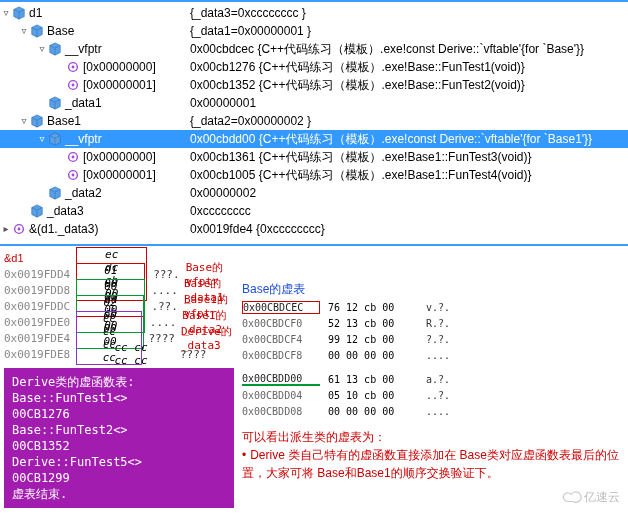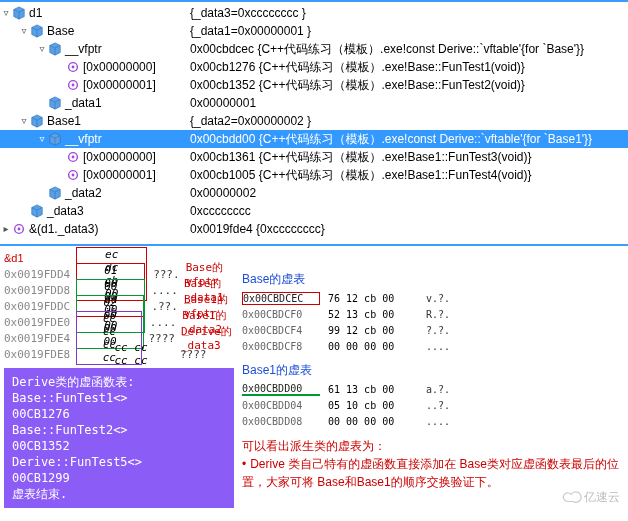--- a/index.html
+++ b/index.html
@@ -20,21 +20,21 @@
   .addr-label { color: #c00; font-size: 11px; margin-bottom: 2px; }
   .memdump { font-family: Consolas, monospace; font-size: 11px; }
   .memrow { display: flex; align-items: center; height: 16px; gap: 6px; }
   .memaddr { color: #888; width: 78px; }
   .membytes { width: 86px; text-align: center; padding: 0 18px; font-style: italic; }
   .b-red { border: 1px solid #cc0000; }
   .b-green { border: 1px solid #009933; }
   .b-purple { border: 1px solid #8833cc; }
   .memasc { color: #333; width: 36px; }
   .memnote { color: #c00; font-size: 11px; }
-  .console { background: #8b5cf6; color: #fff; font-family: Consolas, SimSun, monospace; font-size: 12px; padding: 6px 8px; margin-top: 6px; line-height: 16px; }
+  .console { background: #a21caf; color: #fff; font-family: Consolas, SimSun, monospace; font-size: 12px; padding: 6px 8px; margin-top: 6px; line-height: 16px; }
   .vt-title { color: #1d4ed8; font-size: 12px; margin: 2px 0; }
   .vt-dump { font-family: Consolas, monospace; font-size: 10px; margin-bottom: 8px; }
   .vt-row { display: flex; gap: 8px; height: 16px; align-items: center; }
   .vt-addr { width: 78px; color: #666; }
   .vt-addr.hl-red { border: 1px solid #cc0000; color: #222; }
   .vt-addr.hl-green { border-bottom: 2px solid #009933; color: #222; }
   .vt-bytes { width: 90px; }
   .vt-asc { color: #333; }
   .notes { color: #c00; font-size: 12px; margin-top: 8px; line-height: 18px; padding-right: 4px; }
   .bullet { color: #c00; margin-right: 4px; }
@@ -301,21 +301,20 @@
             <span class="vt-addr ">0x00CBDCF4</span>
             <span class="vt-bytes">99 12 cb 00</span>
             <span class="vt-asc">?.?.</span>
           </div>
           <div class="vt-row">
             <span class="vt-addr ">0x00CBDCF8</span>
             <span class="vt-bytes">00 00 00 00</span>
             <span class="vt-asc">....</span>
           </div>
         </div>
-    <div class="vt-title">Base1的虚表</div>
     <div class="vt-dump" id="vt2">
           <div class="vt-row">
             <span class="vt-addr hl-green">0x00CBDD00</span>
             <span class="vt-bytes">61 13 cb 00</span>
             <span class="vt-asc">a.?.</span>
           </div>
           <div class="vt-row">
             <span class="vt-addr ">0x00CBDD04</span>
             <span class="vt-bytes">05 10 cb 00</span>
             <span class="vt-asc">..?.</span>

